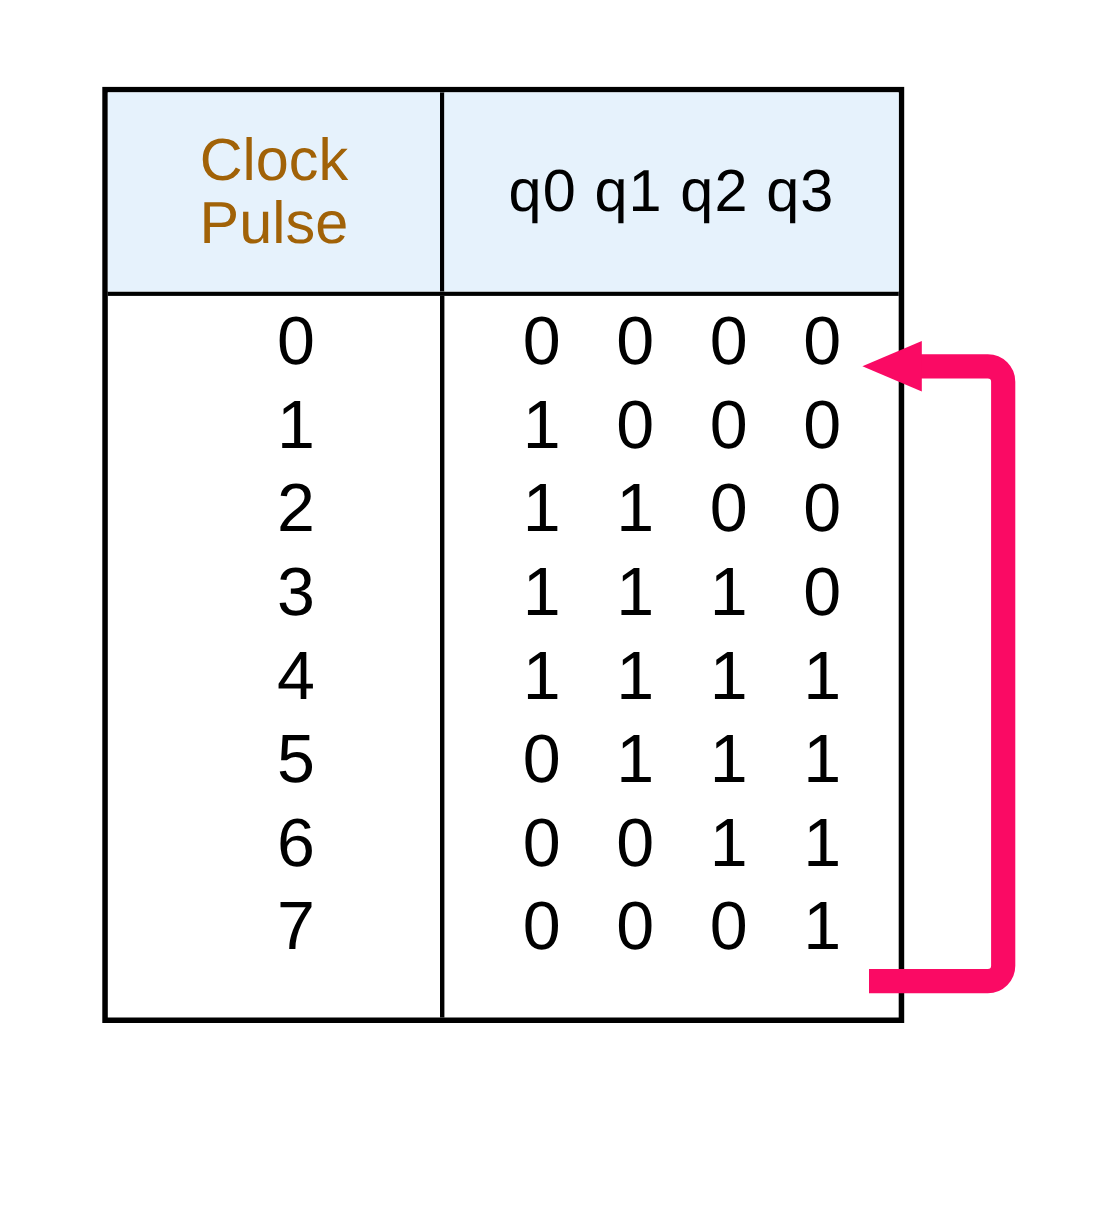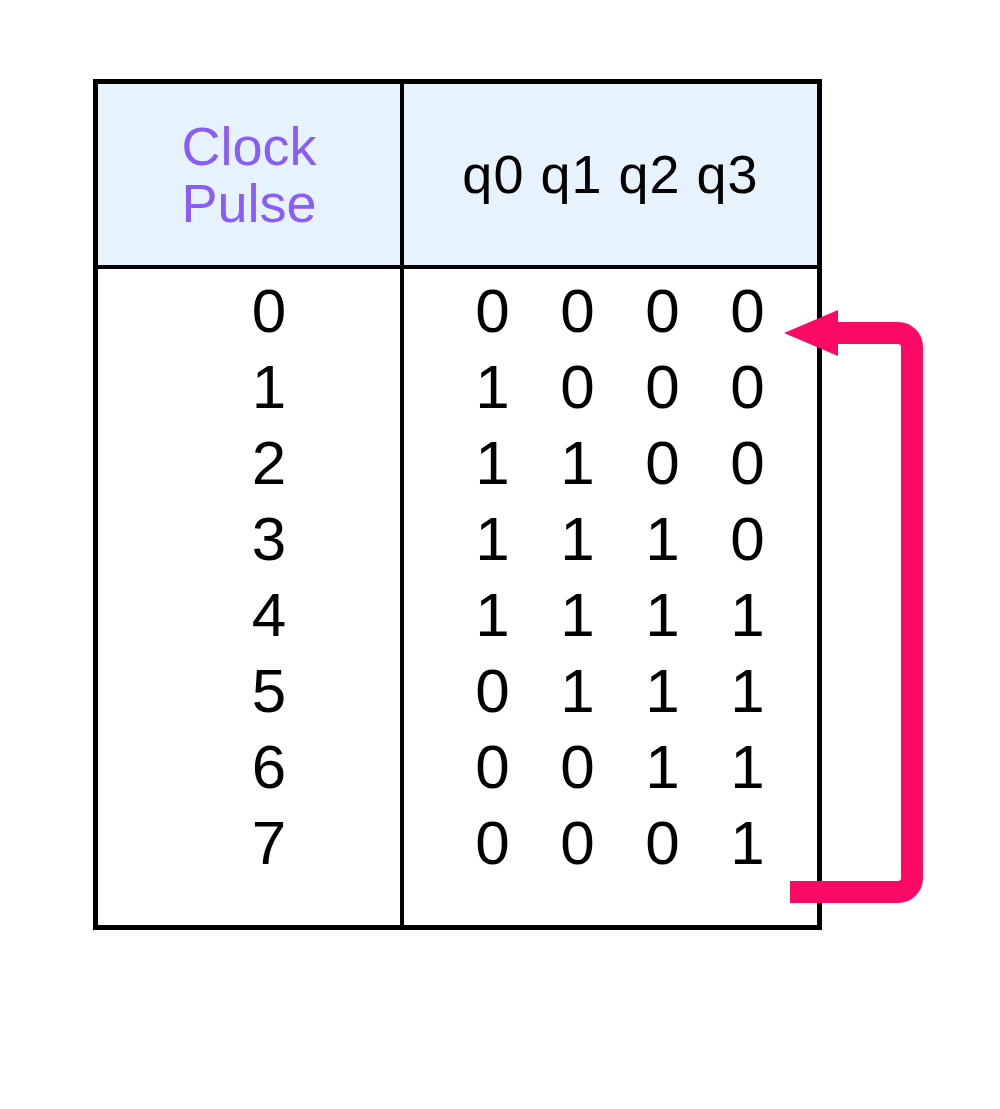--- a/index.html
+++ b/index.html
@@ -145,21 +145,21 @@
 </head>
 <body>
 
 <div id="stage">
 
   <div class="state-table" style="border-color: rgb(0, 0, 0);">
     <div class="table-inner">
 
       <div class="header-row" style="border-bottom-color: rgb(0, 0, 0);">
         <div class="header-cell left" style="background: rgb(230, 242, 252); border-right-color: rgb(0, 0, 0);">
-          <div class="header-text" style="color: #8b5cf6; text-align: center;">Clock
+          <div class="header-text" style="color: #a16207; text-align: center;">Clock
 Pulse</div>
         </div>
         <div class="header-cell right" style="background: rgb(230, 242, 252);">
           <div class="header-text bits" style="color: rgb(0, 0, 0);">q0 q1 q2 q3</div>
         </div>
       </div>
 
       <div class="body-wrap">
 
         <div class="body-col-left" style="border-right-color: rgb(0, 0, 0);">

